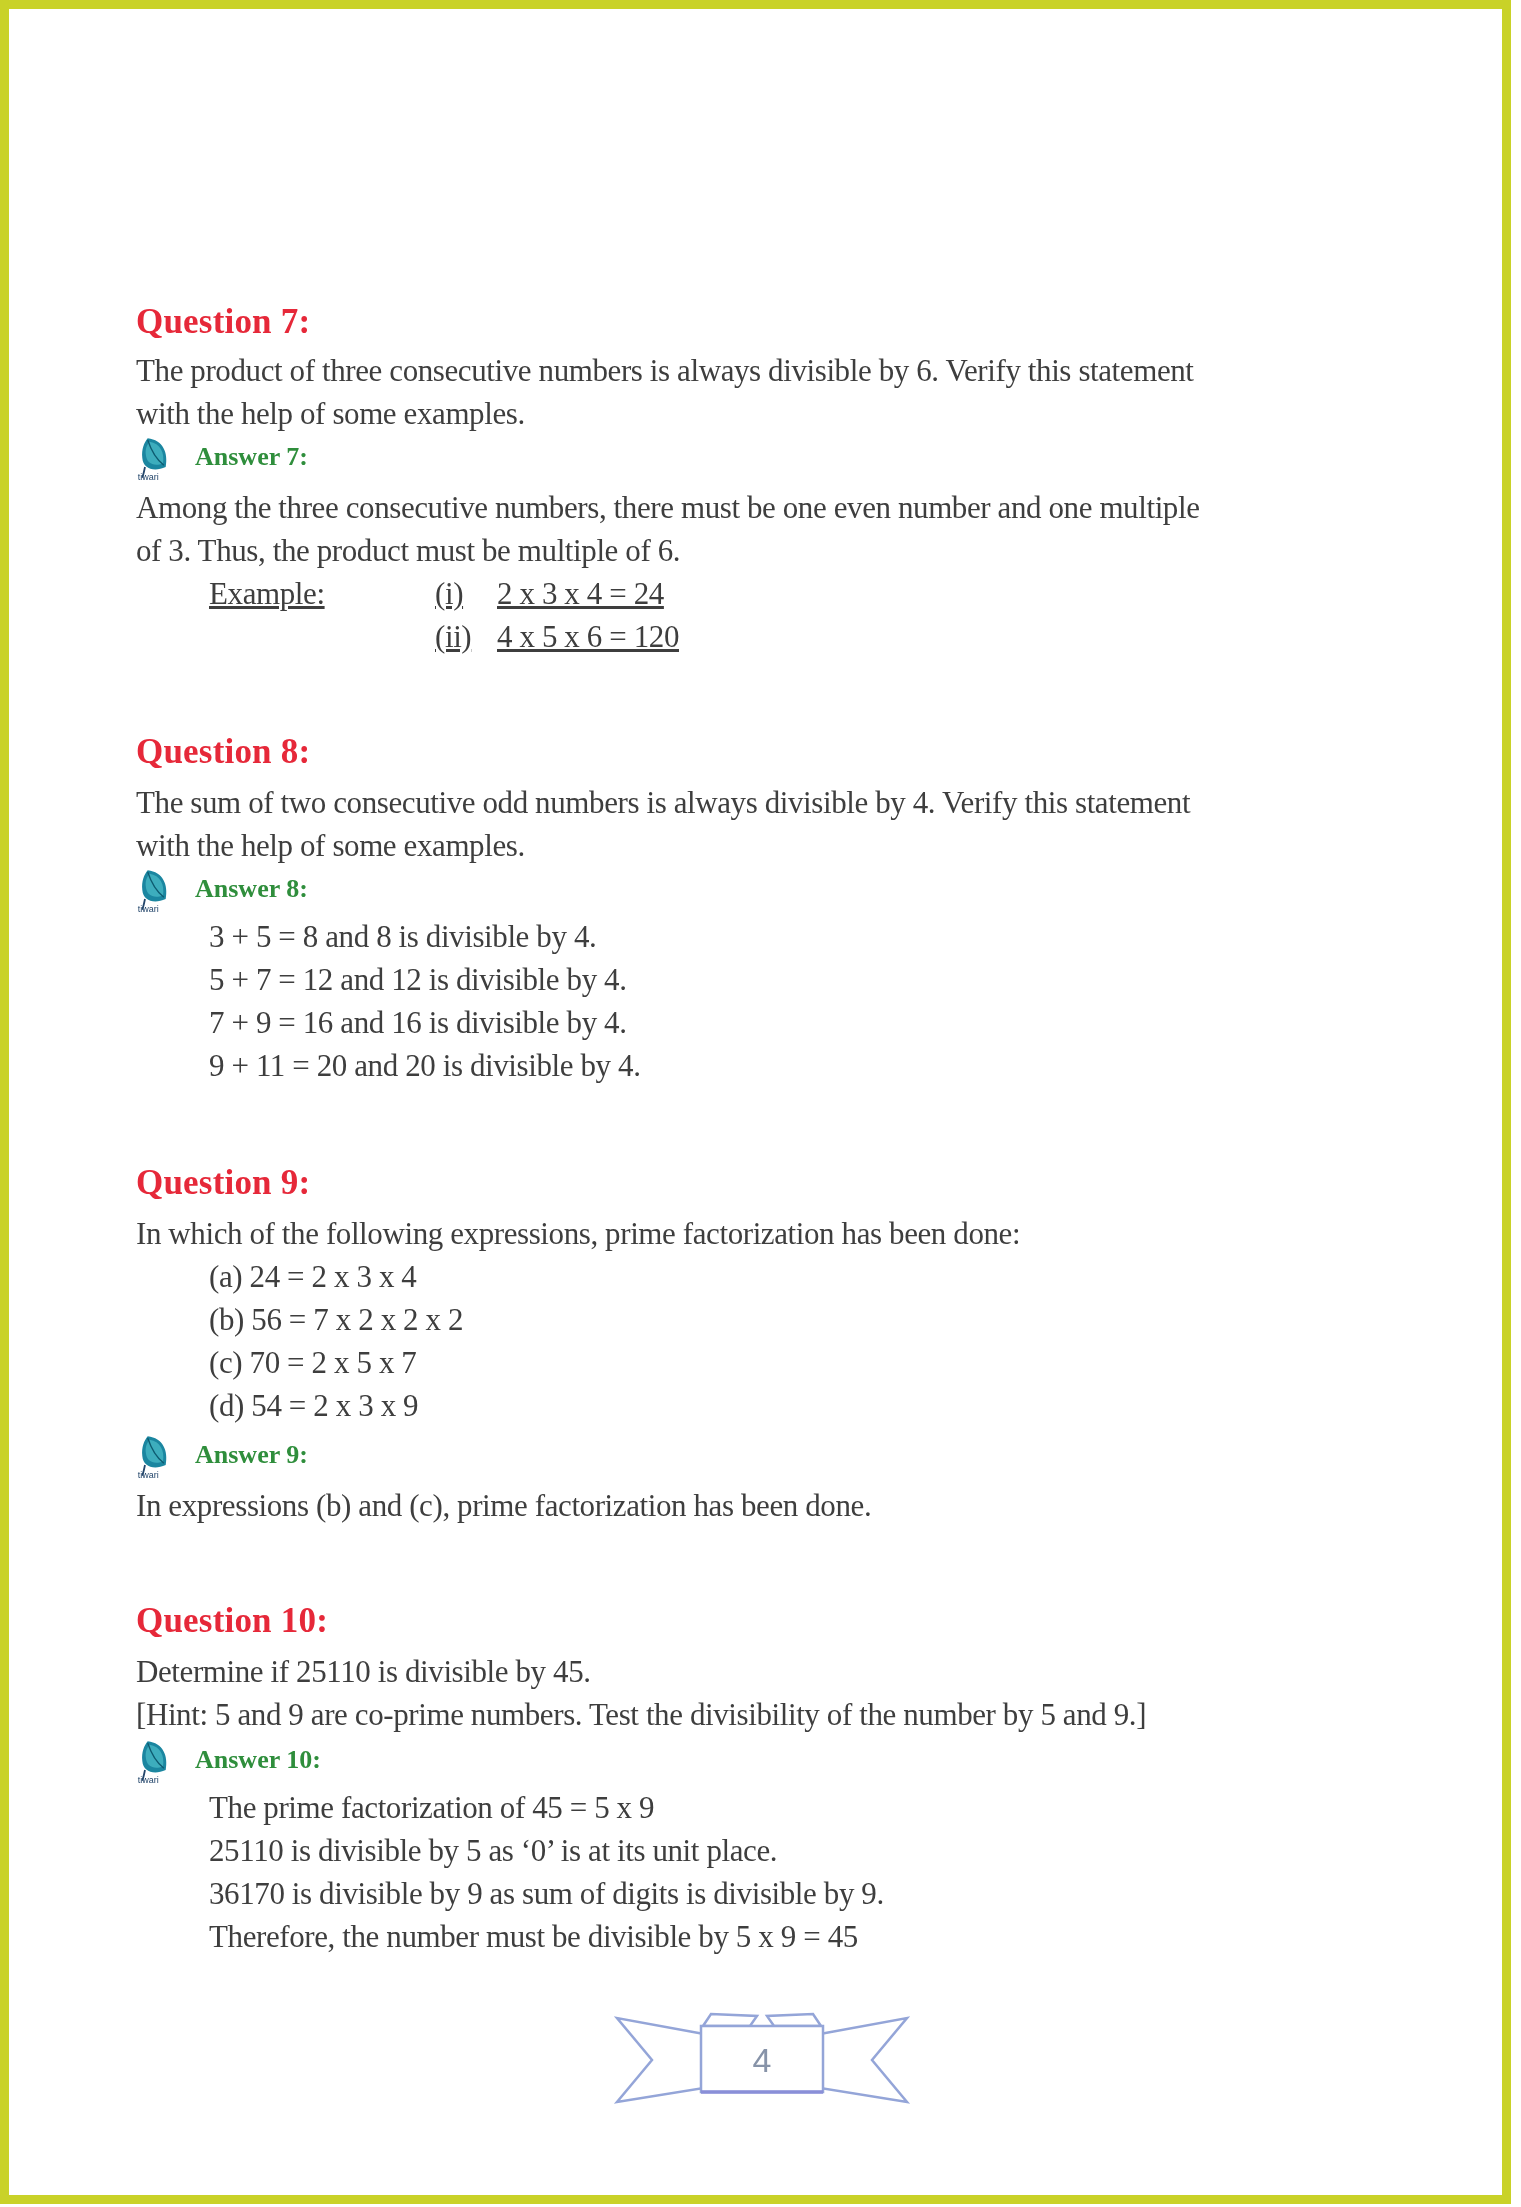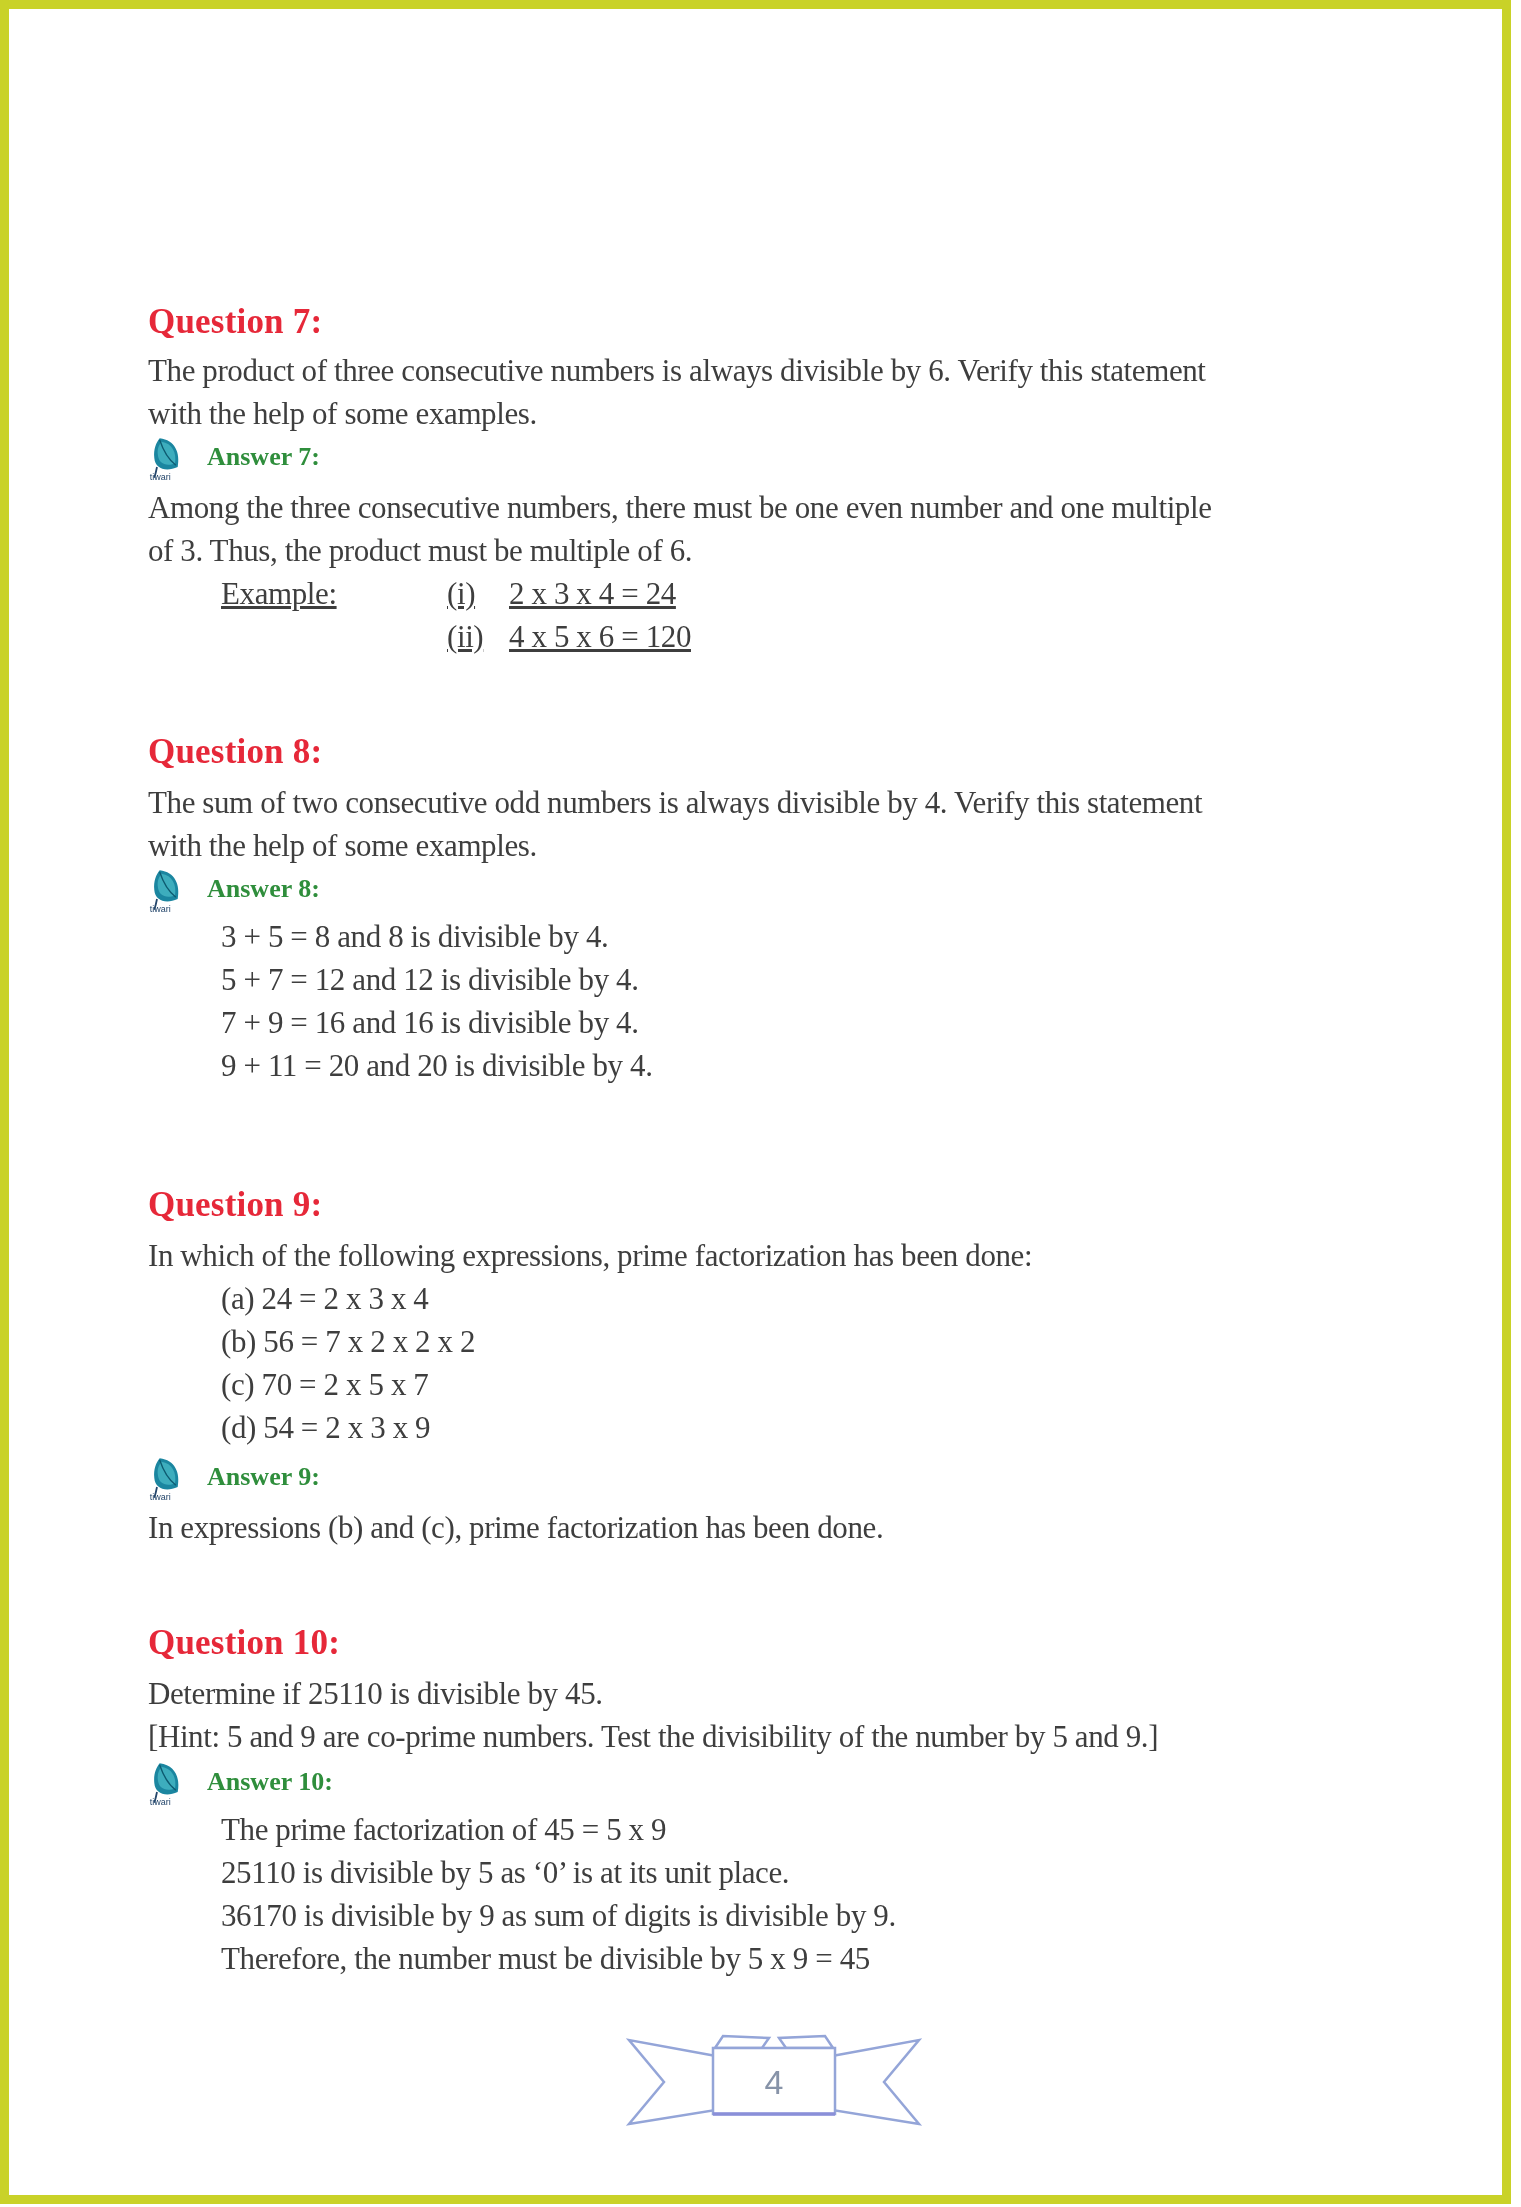--- a/index.html
+++ b/index.html
@@ -6,21 +6,21 @@
   body{
     width:1521px;height:2207px;position:relative;background:#ffffff;
     font-family:"Liberation Serif","DejaVu Serif",serif;
     color:#3e3e3e;overflow:hidden;
   }
   .page-frame{
     position:absolute;left:0;top:0;right:10px;bottom:3px;
     border:9px solid #c9d228;pointer-events:none;
   }
   .content{
-    position:absolute;left:148px;top:0;width:1252px;padding-top:300px;
+    position:absolute;left:136px;top:0;width:1252px;padding-top:300px;
   }
   .q-head{
     margin:0;font-size:35px;line-height:43px;font-weight:bold;color:#e62839;
     letter-spacing:0.2px;
   }
   .a-head{
     height:43px;display:flex;align-items:flex-end;gap:23px;overflow:visible;
   }
   .a-head-text{
     font-size:26px;line-height:43px;font-weight:bold;color:#2f8e3c;
@@ -32,21 +32,21 @@
   .ex-row{display:flex;padding-left:73px;text-decoration:underline;}
   .ex-label{display:inline-block;width:226px;}
   .ex-num{display:inline-block;width:62px;}
   .mt0{margin-top:0;}
   .mt2{margin-top:2px;}
   .mt4{margin-top:8px;}
   .mt5{margin-top:5px;}
   .mt6{margin-top:6px;}
   .mt46{margin-top:46px;}
   .mt72{margin-top:72px;}
-  .mt74{margin-top:96px;font-family:Liberation Serif, serif;}
+  .mt74{margin-top:74px;font-family:Liberation Serif, serif;}
   .ribbon-wrap{display:flex;justify-content:center;}
   .ribbon-num{
     font-family:"Liberation Sans","DejaVu Sans",sans-serif;
     font-size:34px;fill:#8793a8;
   }
 </style>
 </head>
 <body>
 
 <div class="page-frame"></div>

